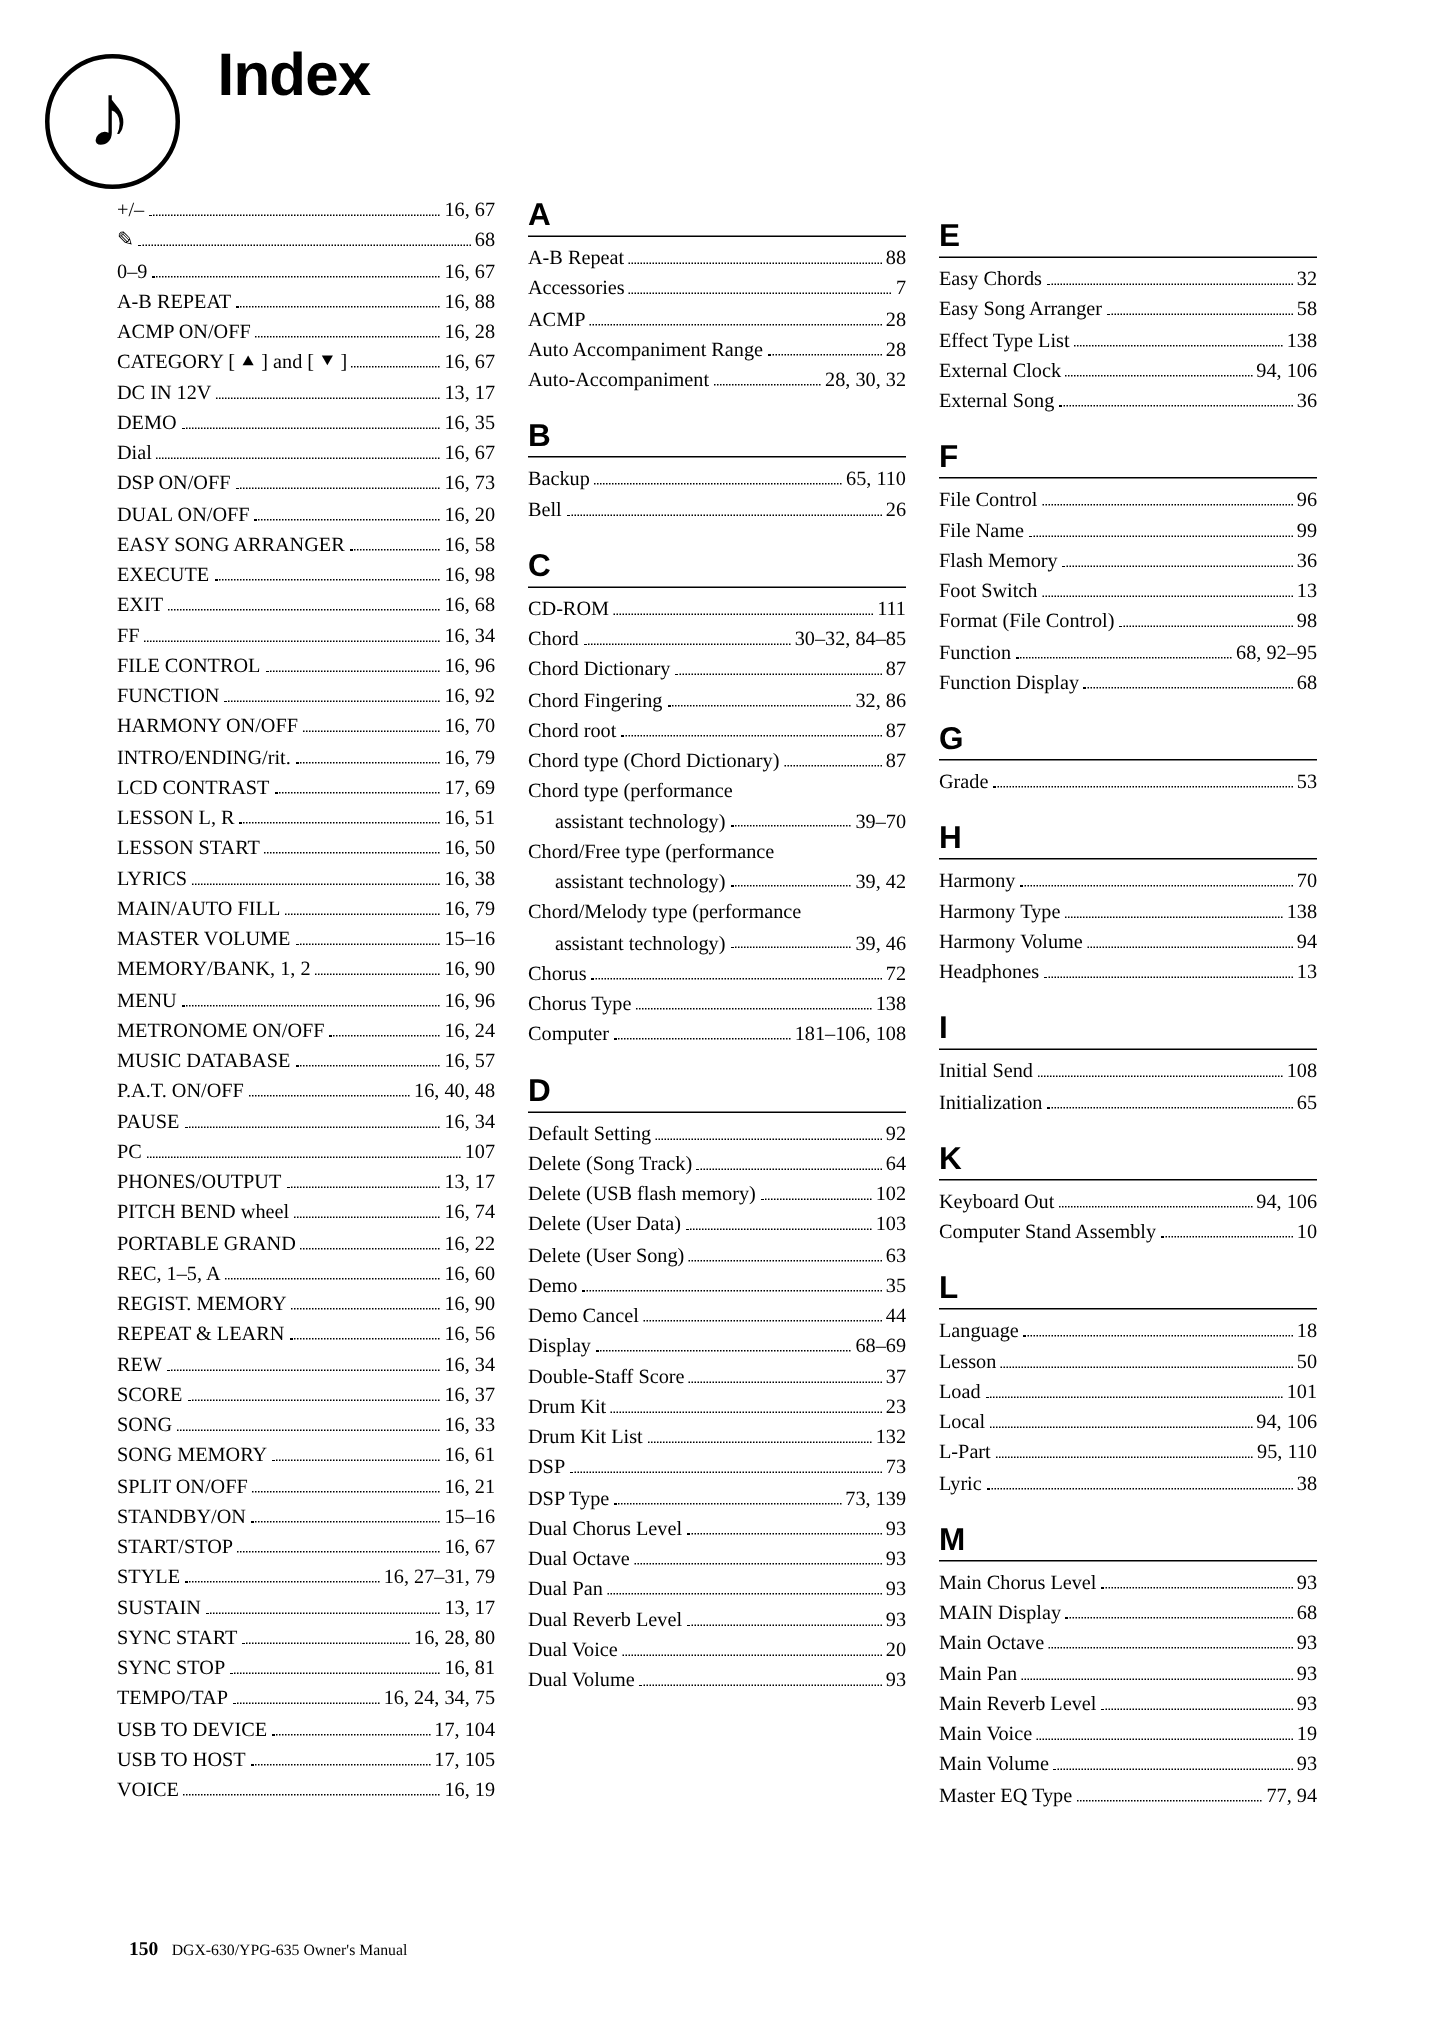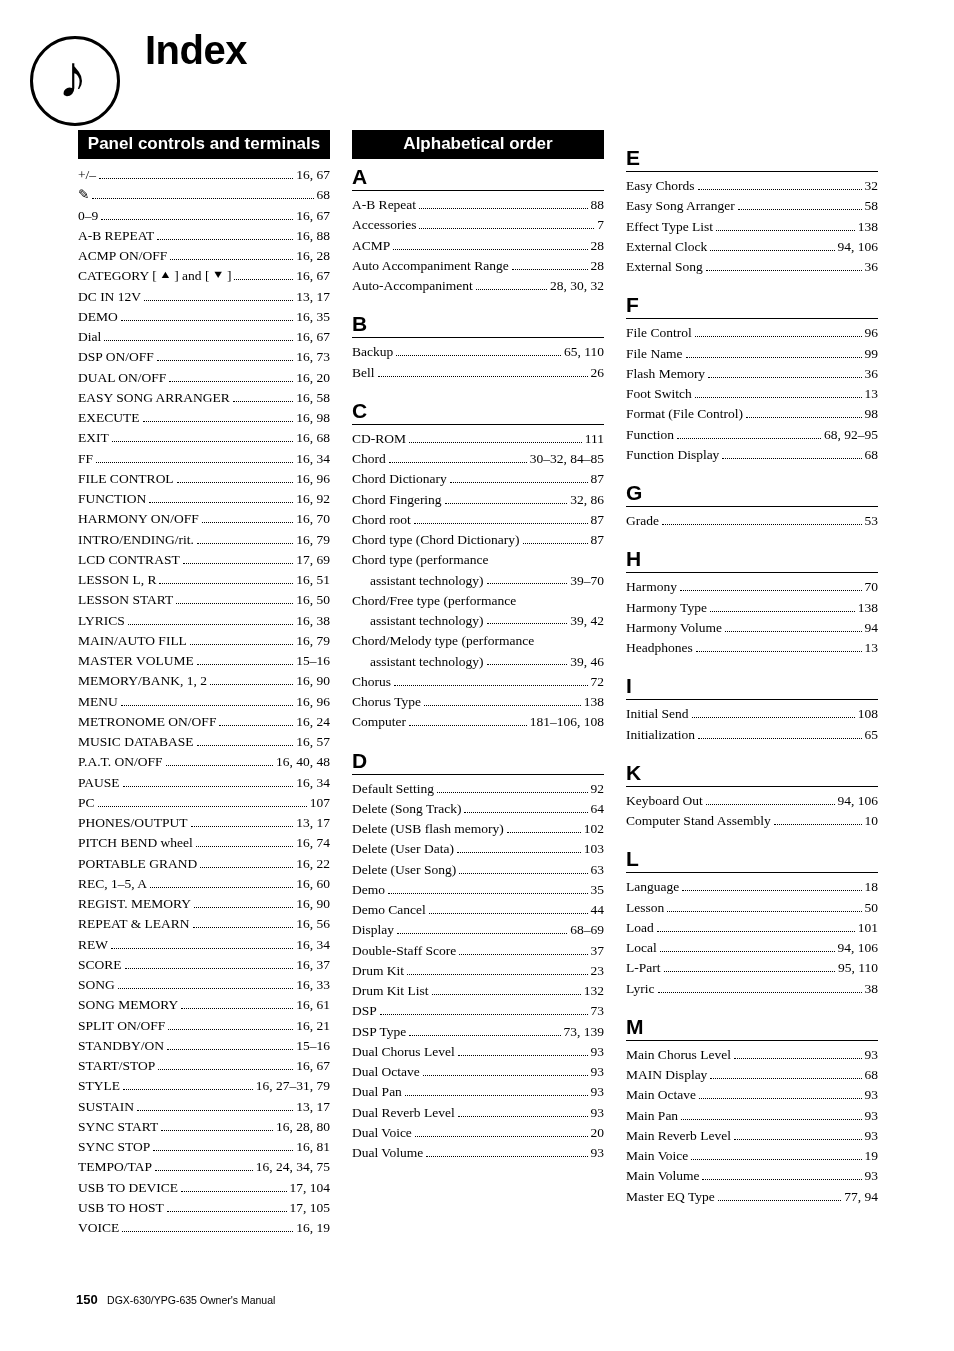--- a/index.html
+++ b/index.html
@@ -100,40 +100,39 @@
     break-inside: avoid;
   }
   .entry.wrap .line1 { display: block; }
   .entry.wrap .line2 { display: flex; align-items: center; padding-left: 18px; }
 
   .col-break { break-before: column; }
 
   .footer {
     position: absolute;
     bottom: 44px;
-    left: 76px;
+    left: 86px;
     font-size: 12px;
-    font-family: Liberation Sans, sans-serif;
+    font-family: Liberation Serif, serif;
     margin-top: 40px;
   }
   .footer .pnum { font-weight: 700; font-size: 13px; }
   .footer .fmt { font-size: 10.5px; margin-left: 6px; }
 </style>
 </head>
 <body>
 
 <div class="icon-circle">
   <span class="icon-note">♪</span>
 </div>
 
 <h1 class="page-title">Index</h1>
 
 <div class="content">
 
-  <div class="section-header narrow">Panel controls and terminals</div>
   <div id="panel-list">
       <div class="entry">
         <span class="label">+/–</span>
         <span class="dots"></span>
         <span class="pages">16, 67</span>
       </div>
       <div class="entry">
         <span class="label">✎</span>
         <span class="dots"></span>
         <span class="pages">68</span>
@@ -390,21 +389,20 @@
       </div>
       <div class="entry">
         <span class="label">VOICE</span>
         <span class="dots"></span>
         <span class="pages">16, 19</span>
       </div>
     </div>
 
   <div class="col-break"></div>
 
-  <div class="section-header narrow">Alphabetical order</div>
   <div id="alpha-list">
       <div class="letter-header first">A</div>
       <div class="entry">
         <span class="label">A-B Repeat</span>
         <span class="dots"></span>
         <span class="pages">88</span>
       </div>
       <div class="entry">
         <span class="label">Accessories</span>
         <span class="dots"></span>

